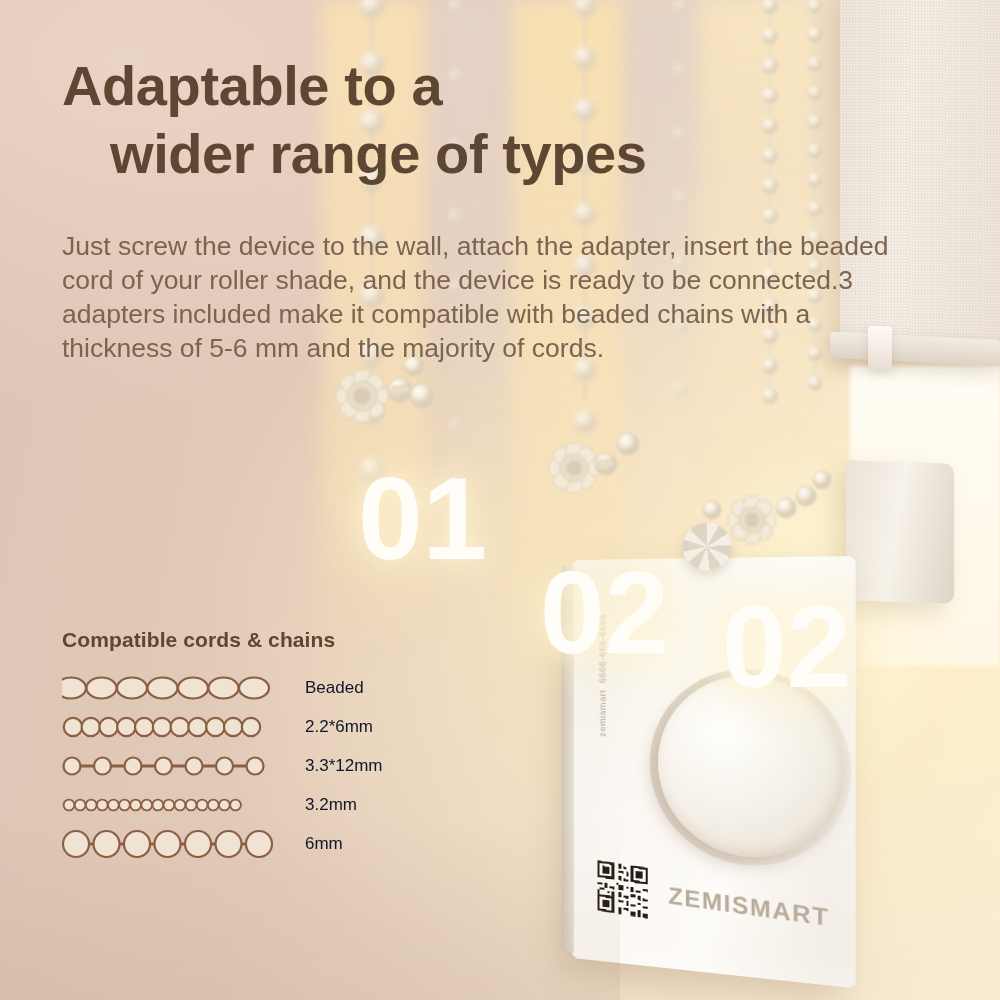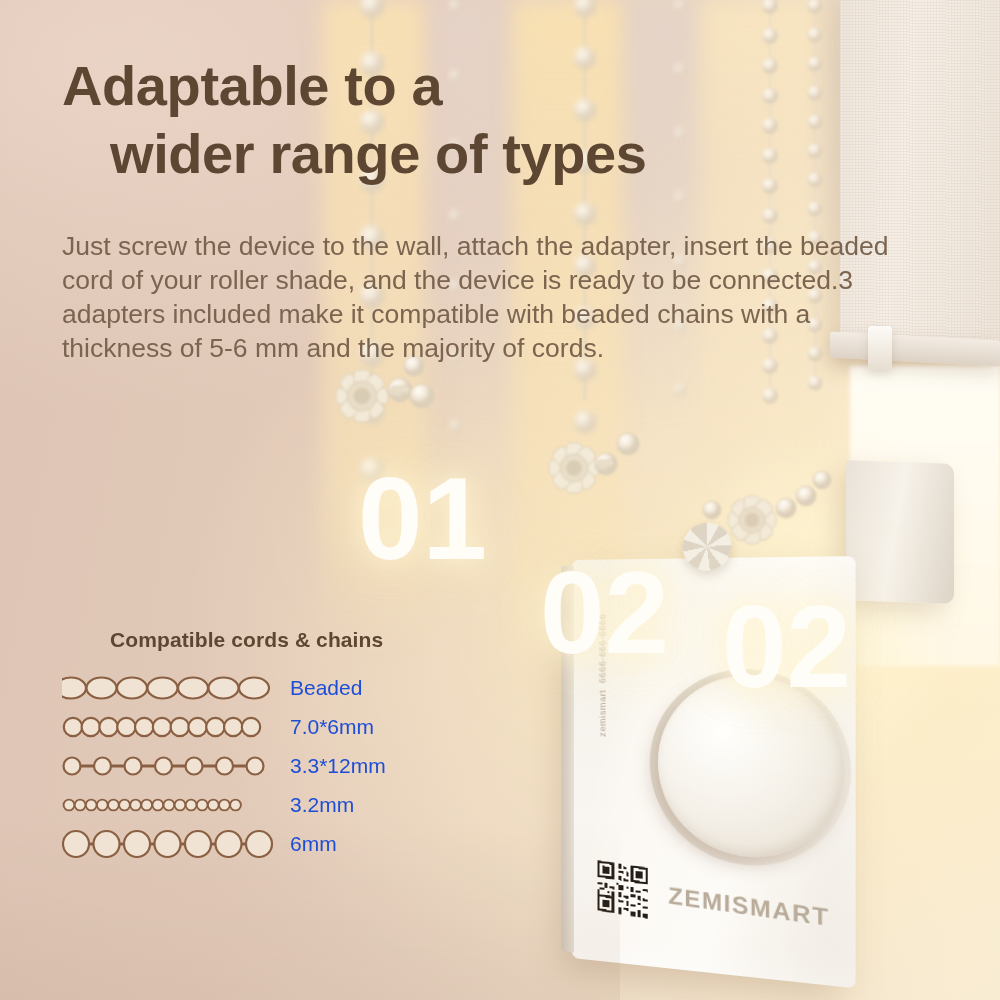--- a/index.html
+++ b/index.html
@@ -54,24 +54,24 @@
   .headline { position:absolute; left:62px; top:52px; width:700px;
     font-size:56px; line-height:1.22; font-weight:700; color:#5d4733;
     letter-spacing:-.4px; }
   .headline .l2{ display:block;margin-left:48px; }
   .body-copy { position:absolute; left:62px; top:230px; width:860px;
     font-size:26.5px; line-height:1.28; color:#7b6450; font-weight:400; }
 
   
   .spec { position:absolute; left:62px; top:628px; width:360px; }
   .spec-title{ font-size:21px; font-weight:700; color:#5d4733; letter-spacing:.1px;
-    margin-bottom:16px;margin-left:48px; }
+    margin-bottom:16px; }
   .spec-row{ display:flex; align-items:center; height:39px; }
   .spec-art{ width:215px; height:34px; display:flex; align-items:center; }
-  .spec-label{ font-size:21px; color:#1d4ed8; margin-left:13px; white-space:nowrap; }
+  .spec-label{ font-size:17px; color:#0f172a; margin-left:28px; white-space:nowrap; }
 
   
   .step { position:absolute; color:#fffdf7; font-weight:600;
     text-shadow:0 0 26px rgba(255,246,214,.95), 0 0 54px rgba(255,240,195,.75),
                 0 0 90px rgba(255,236,180,.55); }
   #step01{ left:322px; top:452px; font-size:116px;margin-left:36px; }
   #step02{ left:540px; top:546px; font-size:116px; }
   #step03{ left:722px; top:580px; font-size:116px; }
 
   
@@ -385,21 +385,21 @@
               <circle cx="64.4" cy="15" r="9.2" fill="#f0e3d3" stroke="#8a5f42" stroke-width="2.2"></circle>
               <circle cx="82.2" cy="15" r="9.2" fill="#f0e3d3" stroke="#8a5f42" stroke-width="2.2"></circle>
               <circle cx="100" cy="15" r="9.2" fill="#f0e3d3" stroke="#8a5f42" stroke-width="2.2"></circle>
               <circle cx="117.80000000000001" cy="15" r="9.2" fill="#f0e3d3" stroke="#8a5f42" stroke-width="2.2"></circle>
               <circle cx="135.60000000000002" cy="15" r="9.2" fill="#f0e3d3" stroke="#8a5f42" stroke-width="2.2"></circle>
               <circle cx="153.4" cy="15" r="9.2" fill="#f0e3d3" stroke="#8a5f42" stroke-width="2.2"></circle>
               <circle cx="171.20000000000002" cy="15" r="9.2" fill="#f0e3d3" stroke="#8a5f42" stroke-width="2.2"></circle>
               <circle cx="189" cy="15" r="9.2" fill="#f0e3d3" stroke="#8a5f42" stroke-width="2.2"></circle>
             </svg>
           </div>
-          <div class="spec-label">7.0*6mm</div>
+          <div class="spec-label">2.2*6mm</div>
         </div>
         <div class="spec-row">
           <div class="spec-art">
             <svg viewBox="0 0 215 30" width="215" height="30">
               <line x1="18.5" y1="15" x2="32" y2="15" stroke="#8a5f42" stroke-width="3"></line>
               <line x1="49" y1="15" x2="62.5" y2="15" stroke="#8a5f42" stroke-width="3"></line>
               <line x1="79.5" y1="15" x2="93" y2="15" stroke="#8a5f42" stroke-width="3"></line>
               <line x1="110" y1="15" x2="123.5" y2="15" stroke="#8a5f42" stroke-width="3"></line>
               <line x1="140.5" y1="15" x2="154" y2="15" stroke="#8a5f42" stroke-width="3"></line>
               <line x1="171" y1="15" x2="184.5" y2="15" stroke="#8a5f42" stroke-width="3"></line>

